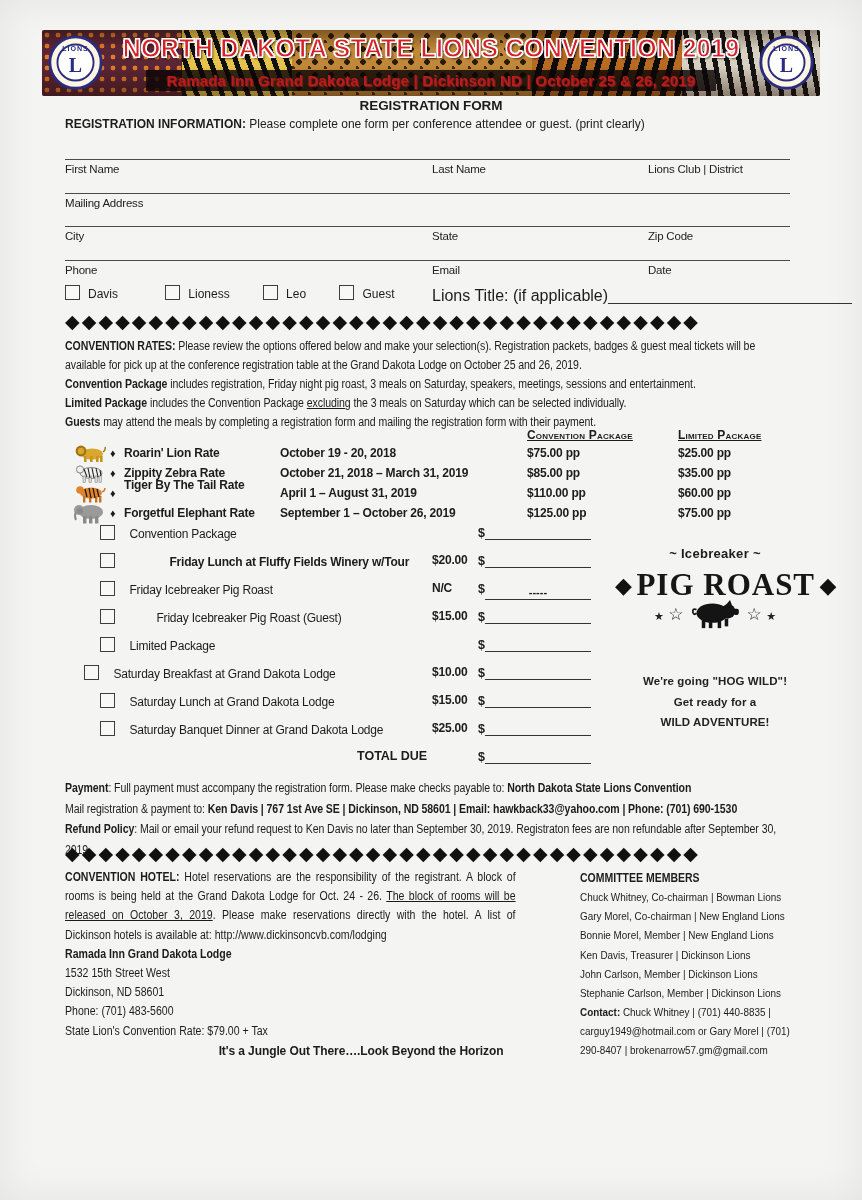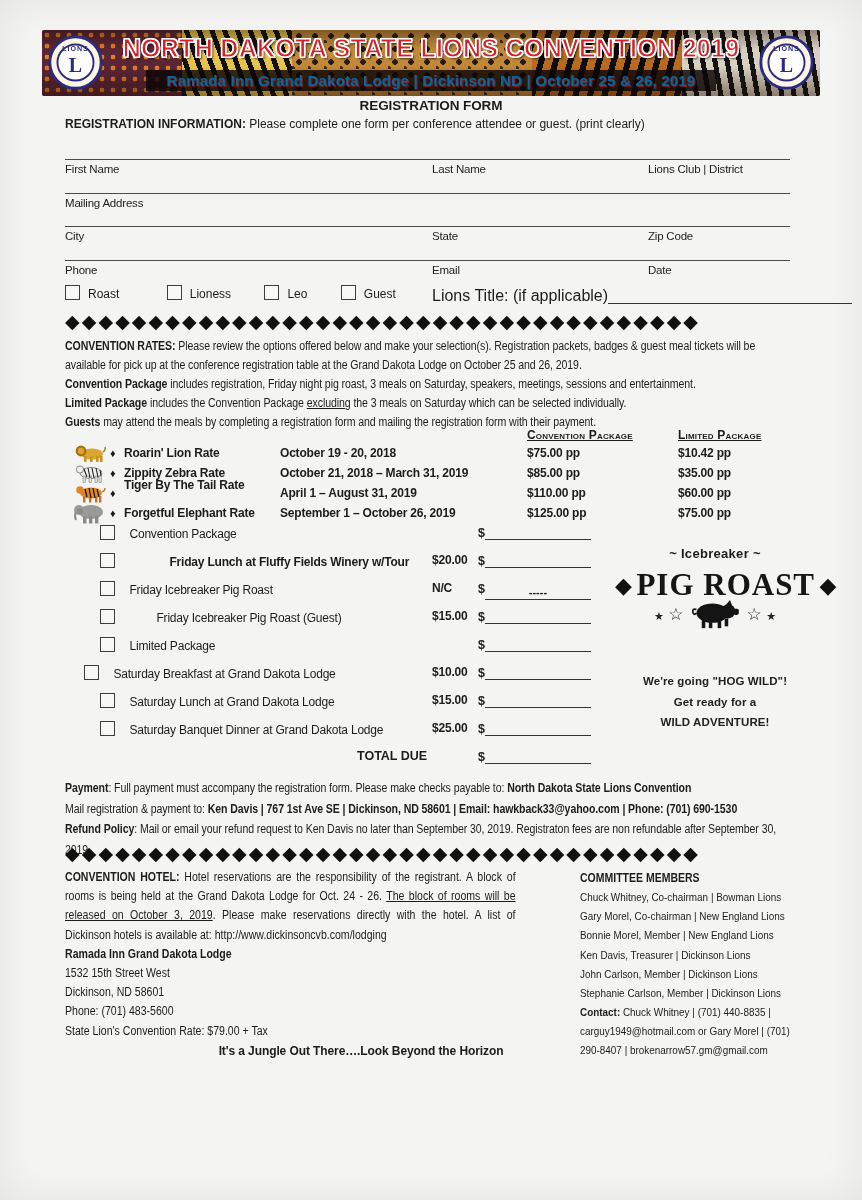--- a/index.html
+++ b/index.html
@@ -39,21 +39,21 @@
   .p4{left:490px;width:160px;background:repeating-linear-gradient(105deg,#0c0c0c 0 6px,#b86a20 6px 14px);}
   .p5{left:640px;width:138px;background:repeating-linear-gradient(80deg,#141414 0 5px,#d8d0c0 5px 12px);}
   .banner-shade{position:absolute;inset:0;
       background:linear-gradient(180deg,rgba(25,10,0,0.38),rgba(0,0,0,0) 30%,rgba(0,0,0,0) 55%,rgba(30,10,0,0.42));}
   .banner-title{position:absolute;top:4px;left:66px;right:66px;z-index:3;text-align:center;
       font-size:25px;font-weight:bold;letter-spacing:0.3px;color:#d42028;
       -webkit-text-stroke:1px #ffffff;
       text-shadow:-1px -1px 0 #fff,1px -1px 0 #fff,-1px 1px 0 #fff,1px 1px 0 #fff,2px 2px 2px rgba(0,0,0,0.6);
       white-space:nowrap;}
   .banner-sub{position:absolute;bottom:5px;left:104px;right:104px;z-index:3;text-align:center;
-      background:rgba(12,6,6,0.82);color:#0369a1;font-size:15px;font-weight:bold;
+      background:rgba(12,6,6,0.82);color:#b91c1c;font-size:15px;font-weight:bold;
       letter-spacing:0.2px;padding:2px 4px;white-space:nowrap;
       text-shadow:1px 1px 1px rgba(150,30,30,0.9);}
   .logo{position:absolute;top:4px;z-index:4;width:57px;height:57px;}
   
   .pig-title{font-family:"Liberation Serif",serif;font-weight:bold;font-size:31px;letter-spacing:1px;color:#161616;}
   .pig-dia{font-size:22px;color:#111;vertical-align:2px;}
   .star-sm{font-size:11px;color:#222;}
   .star-lg{font-size:17px;color:#222;}
   .hogwild{font-size:11.5px;font-weight:bold;text-align:center;line-height:1.8;letter-spacing:0.1px;color:#222;}
 </style>
@@ -107,21 +107,21 @@
   <div class="abs lbl" style="left:65px;top:230px;">City</div>
   <div class="abs lbl" style="left:432px;top:230px;">State</div>
   <div class="abs lbl" style="left:648px;top:230px;">Zip Code</div>
 
   <div class="abs fieldline" style="left:65px;top:248px;width:725px;height:12px;"></div>
   <div class="abs lbl" style="left:65px;top:264px;">Phone</div>
   <div class="abs lbl" style="left:432px;top:264px;">Email</div>
   <div class="abs lbl" style="left:648px;top:264px;">Date</div>
 
   <div class="abs" style="left:65px;top:285px;font-size:12px;">
-    <span class="chk" style="margin-right:8px;"></span><span>Roast</span>
+    <span class="chk" style="margin-right:8px;"></span><span>Davis</span>
     <span class="chk" style="margin-left:44px;margin-right:8px;"></span><span>Lioness</span>
     <span class="chk" style="margin-left:30px;margin-right:8px;"></span><span>Leo</span>
     <span class="chk" style="margin-left:30px;margin-right:8px;"></span><span>Guest</span>
   </div>
   <div class="abs" style="left:432px;top:287px;font-size:16px;">
     <span>Lions Title: (if applicable)</span><span class="blank" style="width:244px;"></span>
   </div>
 
   <div class="abs diamond-row" style="left:65px;top:310px;width:732px;">◆◆◆◆◆◆◆◆◆◆◆◆◆◆◆◆◆◆◆◆◆◆◆◆◆◆◆◆◆◆◆◆◆◆◆◆◆◆</div>
 
@@ -142,21 +142,21 @@
     <rect x="22" y="13" width="2.6" height="6" fill="#c79420"></rect>
       <rect x="26" y="13" width="2.6" height="6" fill="#c79420"></rect>
     <circle cx="7" cy="8" r="5.4" fill="#a5700f"></circle>
       <circle cx="7" cy="8" r="3.2" fill="#d9a62e"></circle>
     <path d="M29 9 q3 -2 2 -5" stroke="#a5700f" stroke-width="1.4" fill="none"></path>
   </svg>
   <div class="abs" style="left:110px;top:447px;font-size:11px;">♦</div>
   <div class="abs ratename" style="left:124px;top:446px;">Roarin' Lion Rate</div>
   <div class="abs ratename" style="left:280px;top:446px;">October 19 - 20, 2018</div>
   <div class="abs price" style="left:527px;top:446px;">$75.00 pp</div>
-  <div class="abs price" style="left:678px;top:446px;">$10.42 pp</div>
+  <div class="abs price" style="left:678px;top:446px;">$25.00 pp</div>
 
   <svg class="abs" style="left:74px;top:463px;" width="32" height="20" viewBox="0 0 32 20">
     <ellipse cx="17" cy="10" rx="11" ry="5.5" fill="#efefec" stroke="#444" stroke-width="0.6"></ellipse>
     <rect x="9" y="13" width="2.4" height="6.5" fill="#dcdcd8" stroke="#555" stroke-width="0.4"></rect>
       <rect x="15" y="13" width="2.4" height="6.5" fill="#dcdcd8" stroke="#555" stroke-width="0.4"></rect>
     <rect x="21" y="13" width="2.4" height="6.5" fill="#dcdcd8" stroke="#555" stroke-width="0.4"></rect>
       <rect x="25" y="13" width="2.4" height="6.5" fill="#dcdcd8" stroke="#555" stroke-width="0.4"></rect>
     <circle cx="6" cy="6.5" r="3.6" fill="#efefec" stroke="#444" stroke-width="0.6"></circle>
     <path d="M10 6 L13 14 M14 5 L16 15 M18 5 L20 15 M22 5 L24 14 M26 7 L27 13" stroke="#222" stroke-width="1.1"></path>
   </svg>

